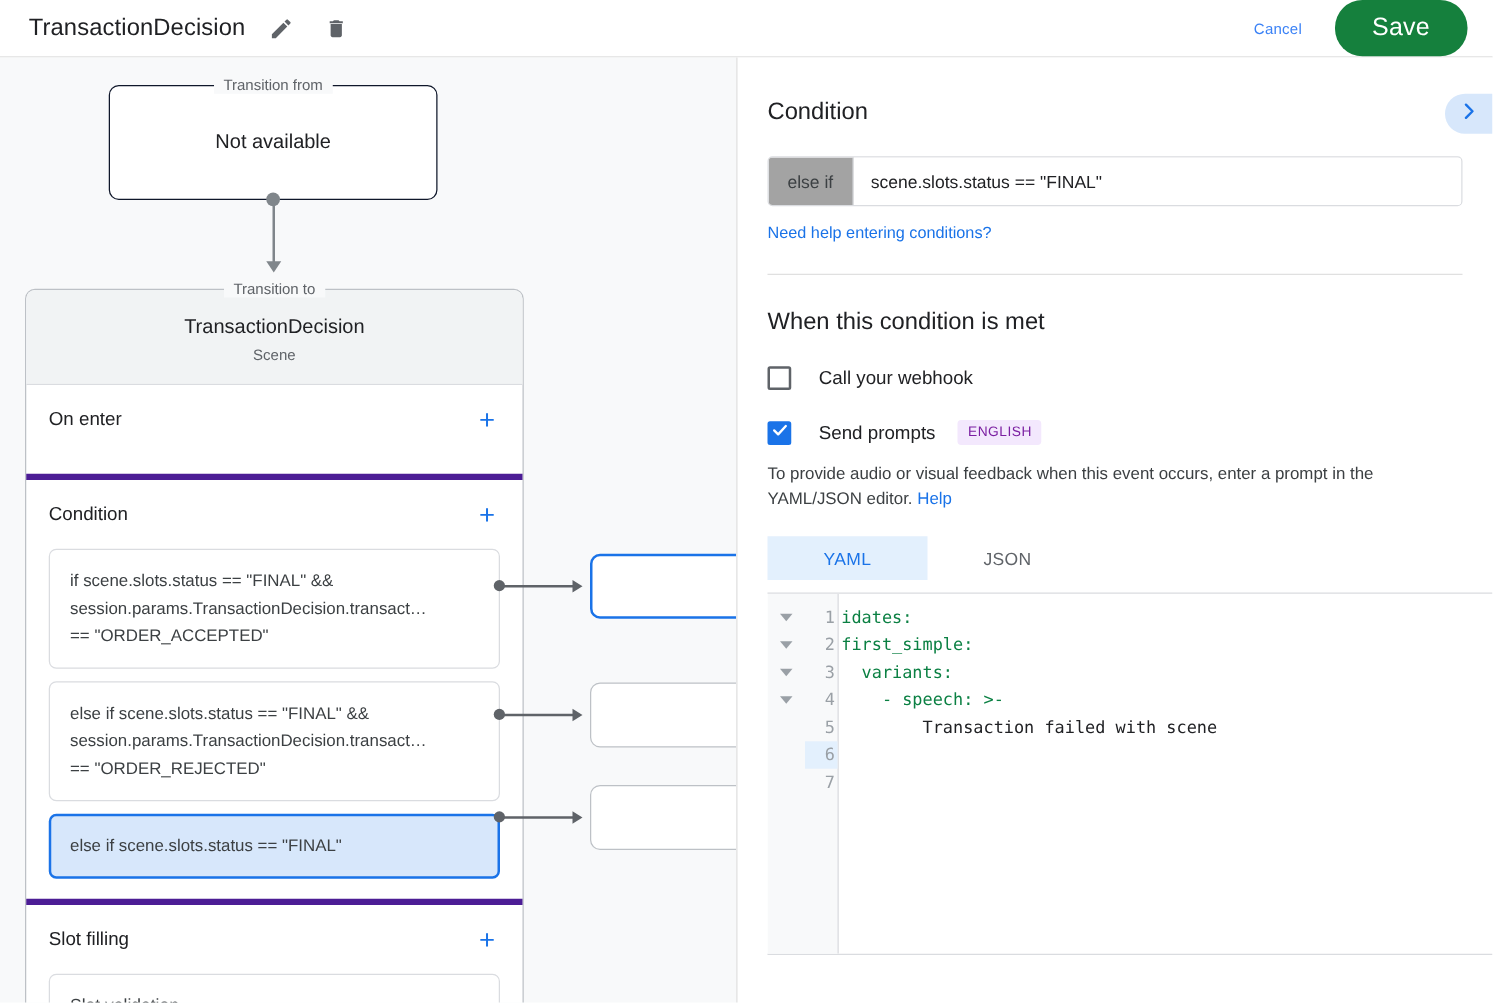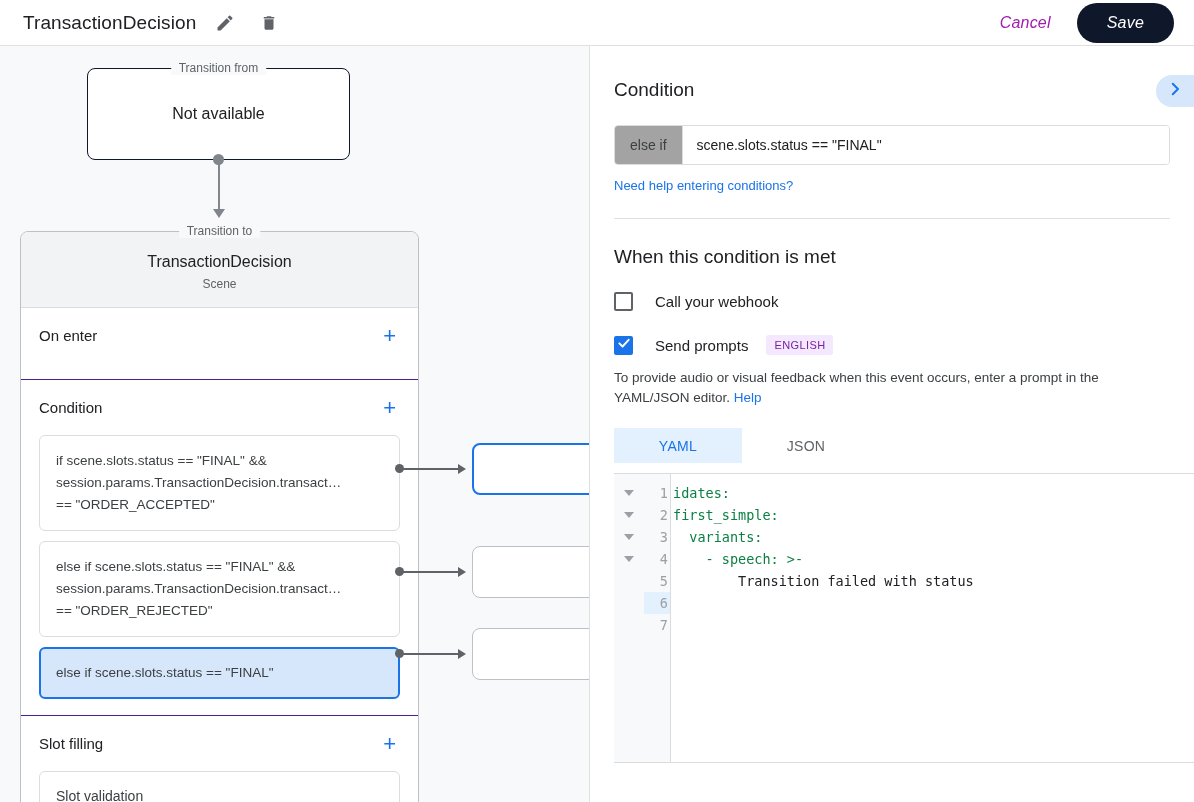--- a/index.html
+++ b/index.html
@@ -23,30 +23,30 @@
     font-size: 19px; color: #202124; letter-spacing: .1px;
   }
   .icon-btn {
     width: 30px; height: 30px; margin-left: 14px;
     display: flex; align-items: center; justify-content: center;
     cursor: pointer; border-radius: 50%;
   }
   .icon-btn svg { display: block; }
   .topbar-spacer { flex: 1; }
   .btn-cancel {
-    color: #a21caf; font-size: 16px; font-weight: 500;
+    color: #3b82f6; font-size: 12px; font-weight: 500;
     background: none; border: none; cursor: pointer;
-    padding: 9px 14px; border-radius: 4px; letter-spacing: .2px; font-style: italic;
+    padding: 9px 14px; border-radius: 4px; letter-spacing: .2px;
   }
   .btn-save {
     margin-left: 12px; margin-right: 20px;
-    background: #0f172a; color: #fff;
-    font-size: 16px; font-weight: 500; letter-spacing: .2px;
+    background: #15803d; color: #fff;
+    font-size: 20px; font-weight: 500; letter-spacing: .2px;
     border: none; border-radius: 22px;
-    padding: 11px 30px; cursor: pointer; font-style: italic;
+    padding: 11px 30px; cursor: pointer;
   }
 
   
   .canvas {
     position: absolute; left: 0; top: 46px;
     width: 589px; height: 756px;
     background: #f8f9fa;
     overflow: hidden;
   }
 
@@ -97,21 +97,21 @@
   .scene-head {
     background: #f1f3f4;
     border-bottom: 1px solid #dadce0;
     border-radius: 7px 7px 0 0;
     padding: 21px 0 16px;
     text-align: center;
   }
   .scene-head .name { font-size: 16px; color: #202124; }
   .scene-head .sub  { font-size: 12px; color: #5f6368; margin-top: 6px; }
 
-  .sec { border-bottom: 1px solid #4c1d95; padding: 0 18px 16px; }
+  .sec { border-bottom: 5px solid #4c1d95; padding: 0 18px 16px; }
   .sec:last-child { border-bottom: none; }
   .sec-head {
     display: flex; align-items: center; justify-content: space-between;
     height: 55px;
   }
   .sec-title { font-size: 15px; color: #202124; }
   .plus {
     color: #1a73e8; font-size: 22px; line-height: 1;
     cursor: pointer; font-weight: 400; padding: 2px 4px;
   }
@@ -456,15 +456,15 @@
       </div>
     <div class="ed-nums">
         <div class="num-cell">1</div>
         <div class="num-cell">2</div>
         <div class="num-cell">3</div>
         <div class="num-cell">4</div>
         <div class="num-cell">5</div>
         <div class="num-cell hl">6</div>
         <div class="num-cell">7</div>
       </div>
-    <div class="ed-code"><div class="code-cell">idates:</div><div class="code-cell">first_simple:</div><div class="code-cell">  variants:</div><div class="code-cell">    - speech: &gt;-</div><div class="code-cell plain">        Transition failed with status</div><div class="code-cell plain"></div></div>
+    <div class="ed-code"><div class="code-cell">idates:</div><div class="code-cell">first_simple:</div><div class="code-cell">  variants:</div><div class="code-cell">    - speech: &gt;-</div><div class="code-cell plain">        Transaction failed with scene</div><div class="code-cell plain"></div></div>
   </div>
 </div>
 
 </body></html>

